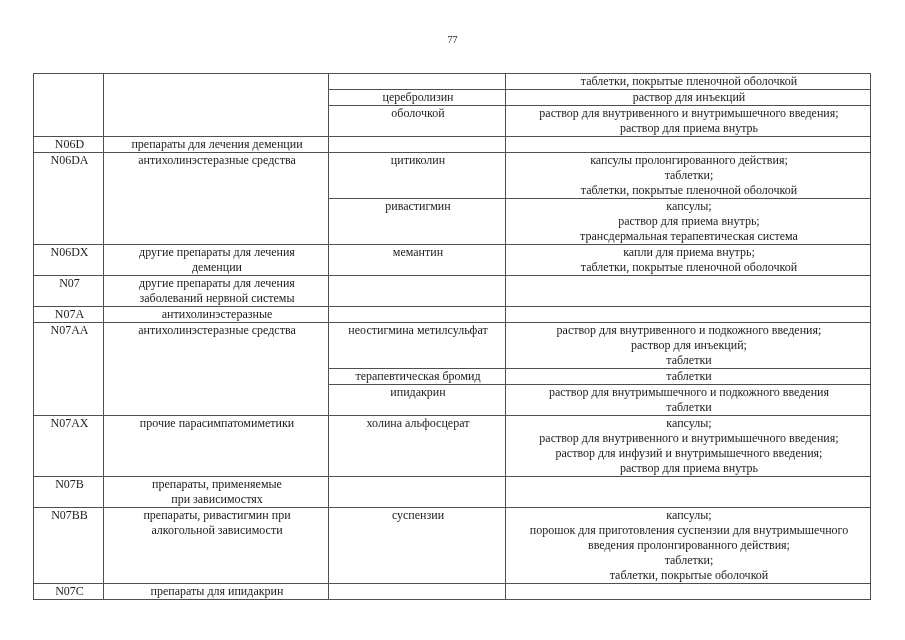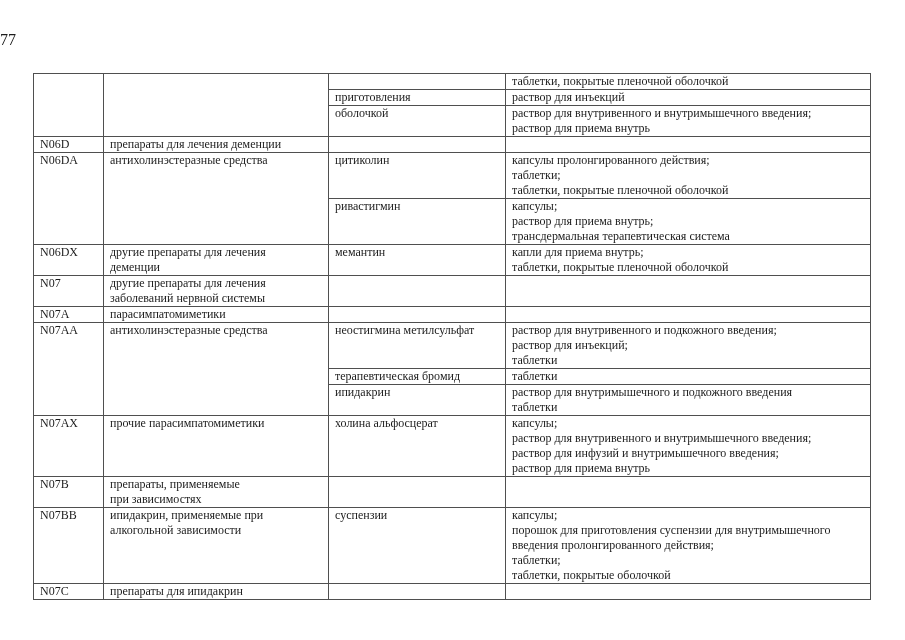--- a/index.html
+++ b/index.html
@@ -10,31 +10,32 @@
     background: #ffffff;
     font-family: "Liberation Serif", "DejaVu Serif", serif;
     color: #1c1c1c;
     overflow: hidden;
   }
   .page-number {
     position: absolute;
     top: 33px;
     left: 0;
     width: 100%;
-    text-align: left;
-    font-size: 16px;
+    text-align: center;
+    font-size: 10px;
     line-height: 13px;
   }
   table.atc-table {
     position: absolute;
     left: 33px;
     top: 73px;
     width: 837px;
     border-collapse: collapse;
     table-layout: fixed;
+    text-align: center;
   }
   .atc-table td {
     border: 1px solid #4f4f4f;
     vertical-align: top;
     padding: 0 4px 0 6px;
     font-size: 12px;
     line-height: 15px;
     white-space: pre-line;
     overflow: hidden;
   }
@@ -58,21 +59,21 @@
       </colgroup>
     <tbody>
 
       <tr>
         <td rowspan="3"></td>
         <td rowspan="3"></td>
         <td></td>
         <td>таблетки, покрытые пленочной оболочкой</td>
       </tr>
       <tr>
-        <td>приготовления</td>
+        <td>церебролизин</td>
         <td>раствор для инъекций</td>
       </tr>
       <tr>
         <td>оболочкой</td>
         <td>раствор для внутривенного и внутримышечного введения;
 раствор для приема внутрь</td>
       </tr>
 
       <tr>
         <td>N06D</td>
@@ -108,21 +109,21 @@
       <tr>
         <td>N07</td>
         <td>другие препараты для лечения
 заболеваний нервной системы</td>
         <td></td>
         <td></td>
       </tr>
 
       <tr>
         <td>N07A</td>
-        <td>парасимпатомиметики</td>
+        <td>антихолинэстеразные</td>
         <td></td>
         <td></td>
       </tr>
 
       <tr>
         <td rowspan="3">N07AA</td>
         <td rowspan="3">антихолинэстеразные средства</td>
         <td>неостигмина метилсульфат</td>
         <td>раствор для внутривенного и подкожного введения;
 раствор для инъекций;
@@ -151,21 +152,21 @@
       <tr>
         <td>N07B</td>
         <td>препараты, применяемые
 при зависимостях</td>
         <td></td>
         <td></td>
       </tr>
 
       <tr>
         <td>N07BB</td>
-        <td>ипидакрин, применяемые при
+        <td>препараты, ривастигмин при
 алкогольной зависимости</td>
         <td>суспензии</td>
         <td>капсулы;
 порошок для приготовления суспензии для внутримышечного
 введения пролонгированного действия;
 таблетки;
 таблетки, покрытые оболочкой</td>
       </tr>
 
       <tr>

